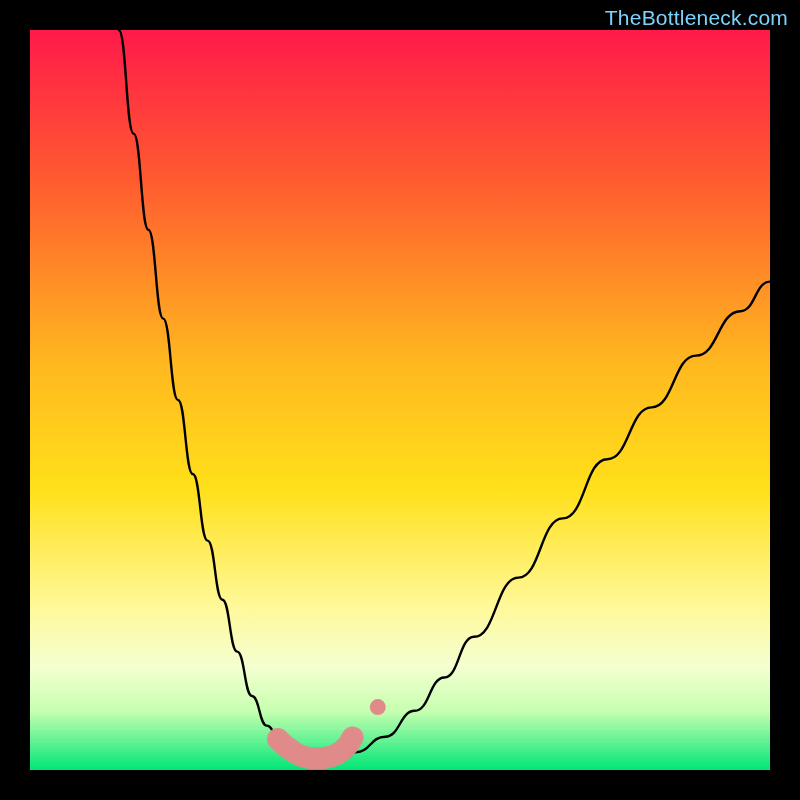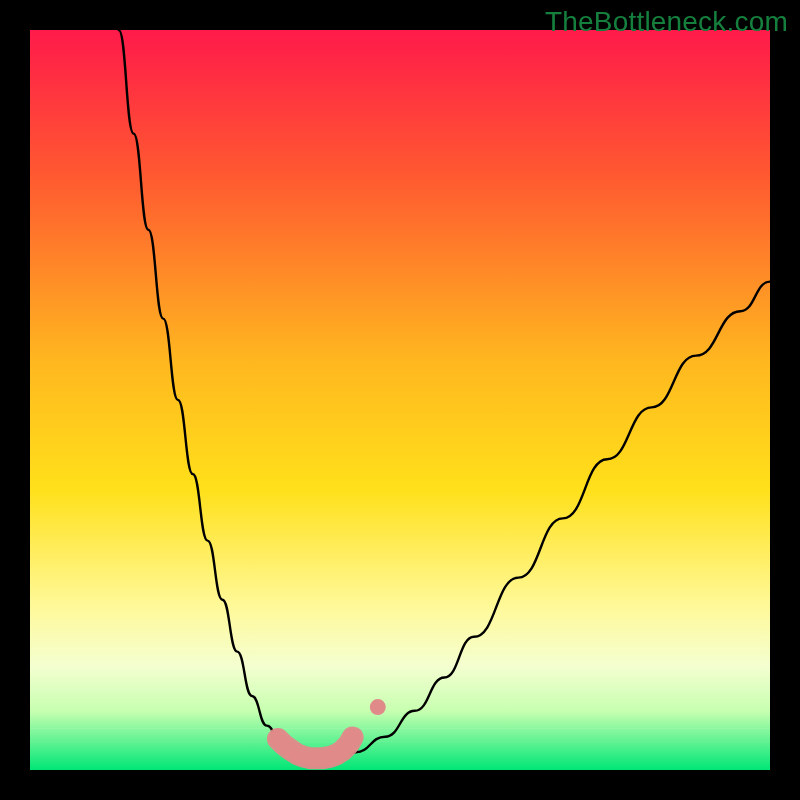--- a/index.html
+++ b/index.html
@@ -22,22 +22,22 @@
     left: 30px;
     top: 30px;
     width: 740px;
     height: 740px;
     overflow: hidden;
   }
   .watermark {
     position: absolute;
     top: 6px;
     right: 12px;
-    color: #15803d;
-    font-size: 28px;
+    color: #7dd3fc;
+    font-size: 21px;
     font-weight: 500;
     letter-spacing: 0.2px;
     font-family: Arial, Helvetica, sans-serif;
   }
   svg { display: block; }
 </style>
 </head>
 <body>
 
 <div class="frame">

